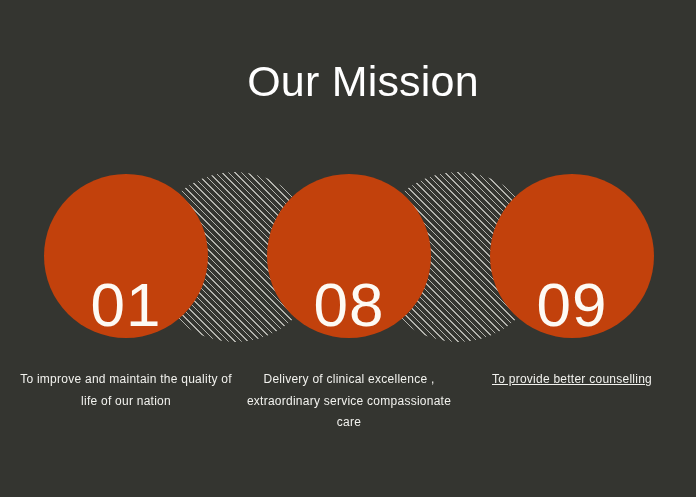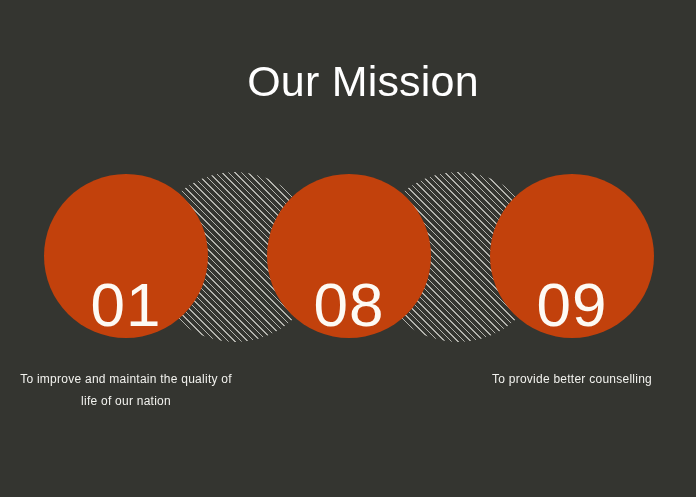--- a/index.html
+++ b/index.html
@@ -94,21 +94,21 @@
     width: 212px;
     text-align: center;
     font-size: 12px;
     font-weight: 400;
     line-height: 21.5px;
     letter-spacing: 0.25px;
     color: #f2f2ee;
   }
   #caption-1 { left: 20px; }
   #caption-2 { left: 243px; }
-  #caption-3 { left: 466px; }
+  #caption-3 { left: 466px; text-decoration: underline; }
 </style>
 </head>
 <body>
 
 <div id="slide">
 
   <div id="slide-title">Our Mission</div>
 
   <div id="graphic-band">
 
@@ -123,15 +123,16 @@
       <span class="number-label">08</span>
     </div>
 
     <div id="number-circle-3" class="number-circle">
       <span class="number-label">09</span>
     </div>
 
   </div>
 
   <div id="caption-1" class="caption">To improve and maintain the quality of life of our nation</div>
+  <div id="caption-2" class="caption">Delivery of clinical excellence , extraordinary service compassionate care</div>
   <div id="caption-3" class="caption">To provide better counselling</div>
 
 </div>
 
 </body></html>

